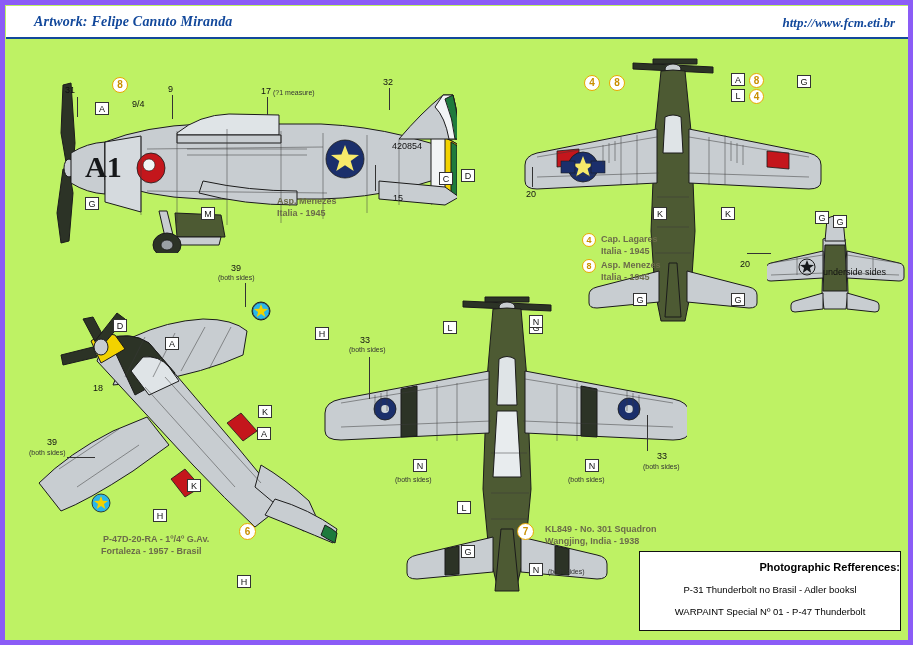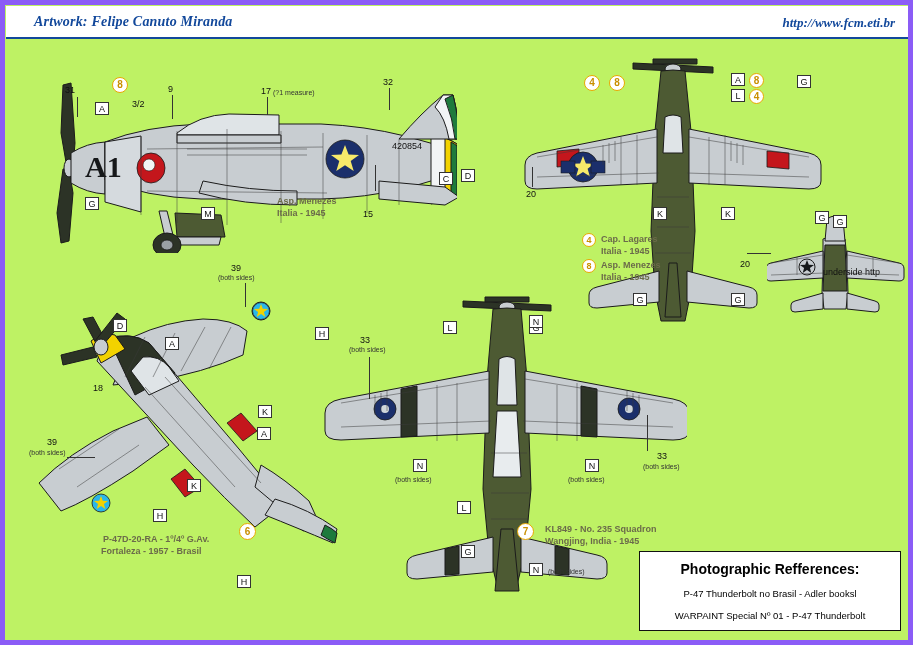--- a/index.html
+++ b/index.html
@@ -26,21 +26,21 @@
   .fill-dark{fill:#2c3326;stroke:#1b1b1b;stroke-width:1;}
   .fill-white{fill:#f2f4f5;stroke:#1b1b1b;stroke-width:1;}
   .fill-yellow{fill:#f2d200;stroke:#1b1b1b;stroke-width:1;}
   .fill-green{fill:#1e7a3c;stroke:#1b1b1b;stroke-width:1;}
   .fill-red{fill:#c4161c;stroke:#1b1b1b;stroke-width:.8;}
   .fill-blue{fill:#1b2f6b;stroke:#1b1b1b;stroke-width:.8;}
   .pl{stroke:#3a3a3a;stroke-width:.5;fill:none;}
 
   
   .refbox{position:absolute;border:1.5px solid #111;background:#fff;box-sizing:border-box;}
-  .ref-title{font-weight:bold;font-size:14px;text-align:center;margin-top:9px;}
+  .ref-title{font-weight:bold;font-size:11px;text-align:right;margin-top:9px;}
   .ref-line{font-size:9.5px;text-align:center;margin-top:11px;}
 </style>
 </head>
 <body>
 
 <div id="sheet">
 
   <div class="hdr">
     <div class="hdr-left">Artwork: Felipe Canuto Miranda</div>
     <div class="hdr-right">http://www.fcm.eti.br</div>
@@ -106,33 +106,33 @@
 
       <text x="365" y="76" style="font-family:'Liberation Sans',sans-serif;font-size:9px;fill:#111;">420854</text>
 
       <text x="58" y="104" style="font-family:'Liberation Serif',serif;font-size:30px;font-weight:bold;fill:#16181a;">A1</text>
     </svg>
 
     <div class="tag" style="left:60px;top:80px;">31</div>
     <div class="ln" style="left:72px;top:92px;width:1px;height:20px;"></div>
     <div class="circ" style="left:107px;top:72px;width:16px;height:16px;line-height:14px;">8</div>
     <div class="box" style="left:90px;top:97px;width:14px;height:13px;line-height:12px;">A</div>
-    <div class="tag" style="left:127px;top:94px;">3/2</div>
+    <div class="tag" style="left:127px;top:94px;">9/4</div>
     <div class="tag" style="left:163px;top:79px;">9</div>
     <div class="ln" style="left:167px;top:90px;width:1px;height:24px;"></div>
     <div class="tag" style="left:256px;top:81px;">17</div>
     <div class="small" style="left:268px;top:83px;">(?1 measure)</div>
     <div class="ln" style="left:262px;top:92px;width:1px;height:18px;"></div>
     <div class="tag" style="left:378px;top:72px;">32</div>
     <div class="ln" style="left:384px;top:83px;width:1px;height:22px;"></div>
     <div class="box" style="left:434px;top:167px;width:14px;height:13px;line-height:12px;">C</div>
     <div class="box" style="left:456px;top:164px;width:14px;height:13px;line-height:12px;">D</div>
     <div class="box" style="left:80px;top:192px;width:14px;height:13px;line-height:12px;">G</div>
     <div class="box" style="left:196px;top:202px;width:14px;height:13px;line-height:12px;">M</div>
-    <div class="tag" style="left:358px;top:188px;margin-top:16px;">15</div>
+    <div class="tag" style="left:388px;top:188px;">15</div>
     <div class="ln" style="left:370px;top:160px;width:1px;height:26px;"></div>
 
     <div class="cap" style="left:272px;top:190px;">Asp. Menezes</div>
     <div class="cap" style="left:272px;top:202px;">Italia - 1945</div>
   </div>
 
   <div>
     <svg width="330" height="270" style="position:absolute;left:516px;top:52px;">
 
       <path class="fill-dark" d="M112,6 l80,4 l0,6 l-80,-4 Z"></path>
@@ -221,21 +221,21 @@
         <path d="M132,58 l-52,-8"></path>
           <path d="M132,70 l-54,-2"></path>
         <path d="M30,52 l0,18"></path>
           <path d="M106,52 l0,18"></path>
       </g>
     </svg>
     <div class="box" style="left:810px;top:206px;width:14px;height:13px;line-height:12px;">G</div>
     <div class="box" style="left:828px;top:210px;width:14px;height:13px;line-height:12px;">G</div>
     <div class="tag" style="left:735px;top:254px;">20</div>
     <div class="ln" style="left:742px;top:248px;width:24px;height:1px;"></div>
-    <div class="tag" style="left:818px;top:262px;">underside http</div>
+    <div class="tag" style="left:818px;top:262px;">underside sides</div>
   </div>
 
   <div>
     <svg width="340" height="300" style="position:absolute;left:20px;top:272px;">
 
       <path class="fill-grey" d="M108,60 q34,-16 70,-18 q30,0 44,12 l-4,24 q-40,18 -90,26 l-40,4 Z"></path>
 
       <path class="fill-grey" d="M14,206 q30,-30 74,-52 l34,-14 l22,28 l-36,26 q-46,30 -72,40 Z"></path>
 
       <path class="fill-grey" d="M80,62 q24,-8 44,4 l90,106 q24,28 44,56 l-28,22 q-30,-28 -62,-62 l-96,-104 Z"></path>
@@ -364,24 +364,24 @@
     <div class="box" style="left:456px;top:540px;width:14px;height:13px;line-height:12px;">G</div>
 
     <div class="box" style="left:408px;top:454px;width:14px;height:13px;line-height:12px;">N</div>
     <div class="small" style="left:390px;top:470px;">(both sides)</div>
     <div class="box" style="left:580px;top:454px;width:14px;height:13px;line-height:12px;">N</div>
     <div class="small" style="left:563px;top:470px;">(both sides)</div>
     <div class="box" style="left:524px;top:558px;width:14px;height:13px;line-height:12px;">N</div>
     <div class="small" style="left:543px;top:562px;">(both sides)</div>
     <div class="box" style="left:524px;top:310px;width:14px;height:13px;line-height:12px;">N</div>
 
-    <div class="cap" style="left:540px;top:518px;">KL849 - No. 235 Squadron</div>
-    <div class="cap" style="left:540px;top:530px;">Wangjing, India - 1945</div>
+    <div class="cap" style="left:540px;top:518px;">KL849 - No. 301 Squadron</div>
+    <div class="cap" style="left:540px;top:530px;">Wangjing, India - 1938</div>
     <div class="circ" style="left:512px;top:518px;width:17px;height:17px;line-height:15px;">7</div>
   </div>
 
   <div class="refbox" style="left:634px;top:546px;width:262px;height:80px;">
     <div class="ref-title">Photographic Refferences:</div>
-    <div class="ref-line">P-47 Thunderbolt no Brasil - Adler booksl</div>
+    <div class="ref-line">P-31 Thunderbolt no Brasil - Adler booksl</div>
     <div class="ref-line">WARPAINT Special Nº 01 - P-47 Thunderbolt</div>
   </div>
 
 </div>
 
 </body></html>

